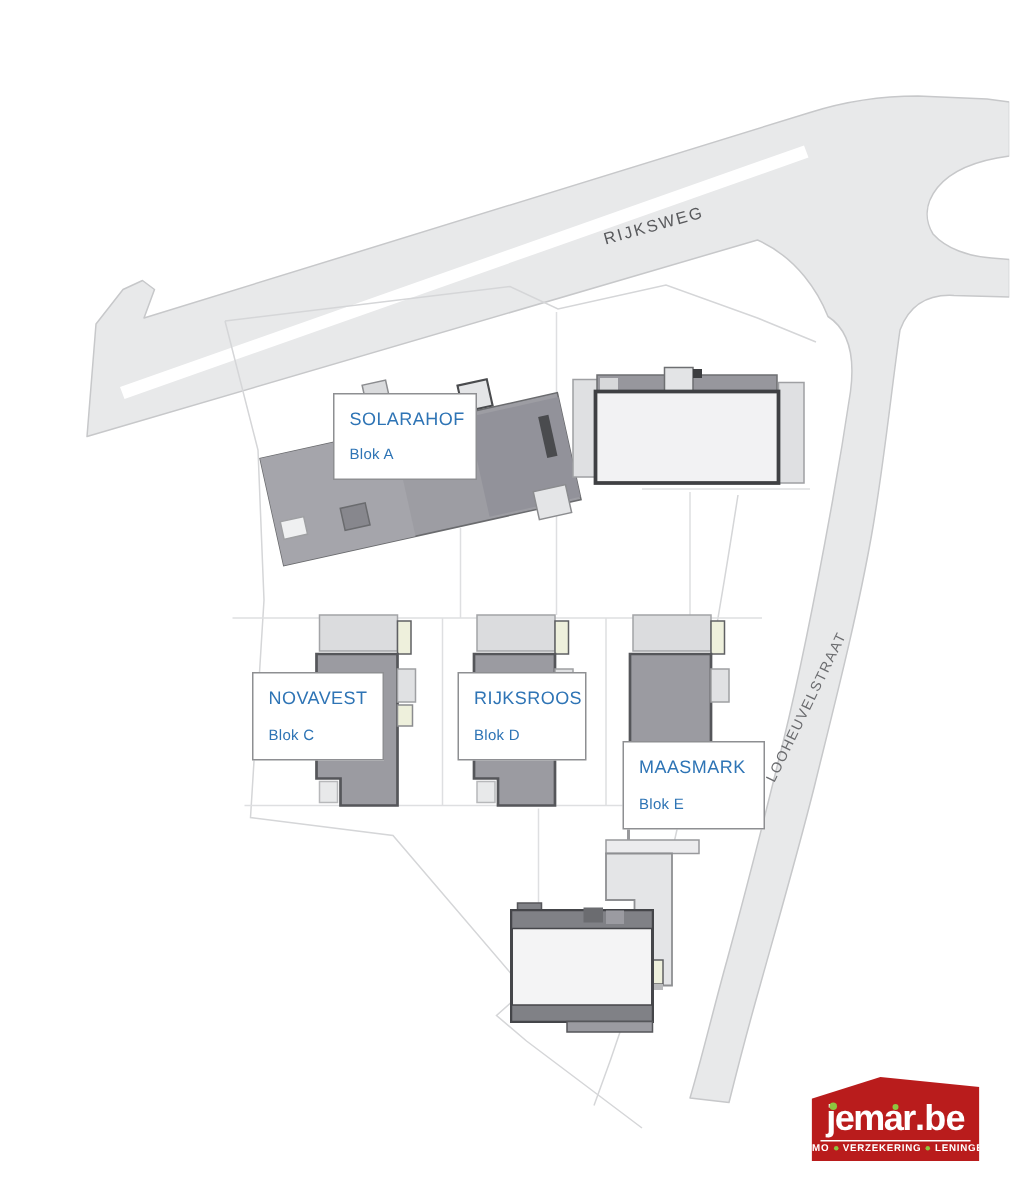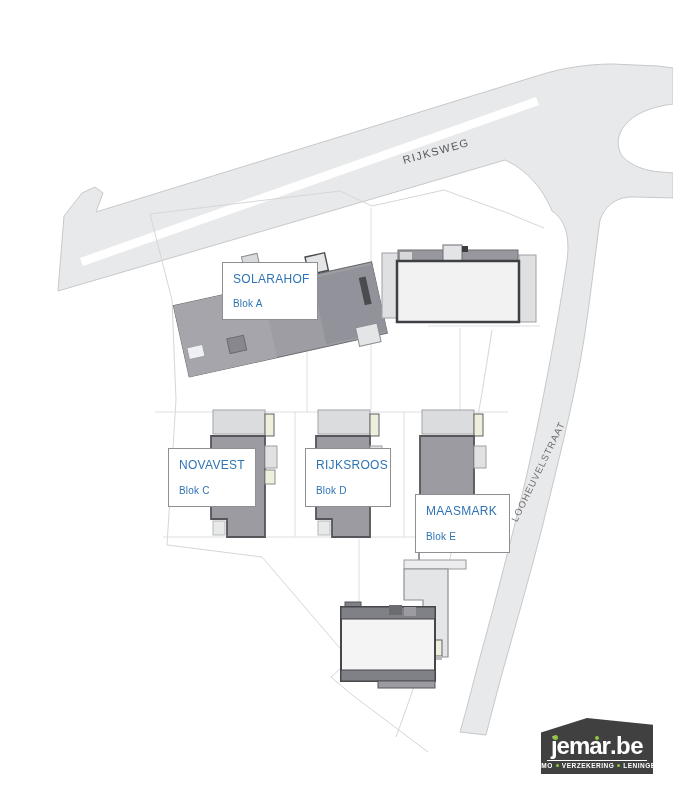--- a/index.html
+++ b/index.html
@@ -18,21 +18,21 @@
 
   
   .road-label{position:absolute;color:#58595c;z-index:2;white-space:nowrap;}
   .road-label.main{left:392px;top:145px;width:88px;font-size:11px;letter-spacing:1.4px;
     transform:rotate(-15.5deg);transform-origin:center;text-align:center;}
   .road-label.side{left:468px;top:466px;width:140px;font-size:9.5px;letter-spacing:1px;
     color:#6b6c6f;transform:rotate(-64deg);transform-origin:center;text-align:center;}
 
   
   .logo{position:absolute;left:541px;top:718px;width:112px;height:56px;z-index:3;cursor:pointer;}
-  .badge{width:100%;height:100%;background:#404040;
+  .badge{width:100%;height:100%;background:#b91c1c;
     clip-path:polygon(0 26%,41% 0,100% 12%,100% 100%,0 100%);
     display:flex;flex-direction:column;align-items:center;justify-content:flex-end;
     padding-bottom:5px;box-sizing:border-box;}
   .brand{position:relative;color:#fff;font-weight:bold;font-size:24px;line-height:1;letter-spacing:-1px;}
   .brand .suffix{letter-spacing:-0.5px;}
   .acc{position:absolute;border-radius:50%;background:#8dc63f;}
   .acc.jdot{width:5px;height:5px;left:2px;top:1px;}
   .acc.adot{width:4px;height:4px;left:44px;top:2px;}
   .rule{width:90%;height:1px;background:#ffffff;margin:2px 0;}
   .tagline{display:flex;align-items:center;gap:3px;color:#fff;font-size:6.5px;

